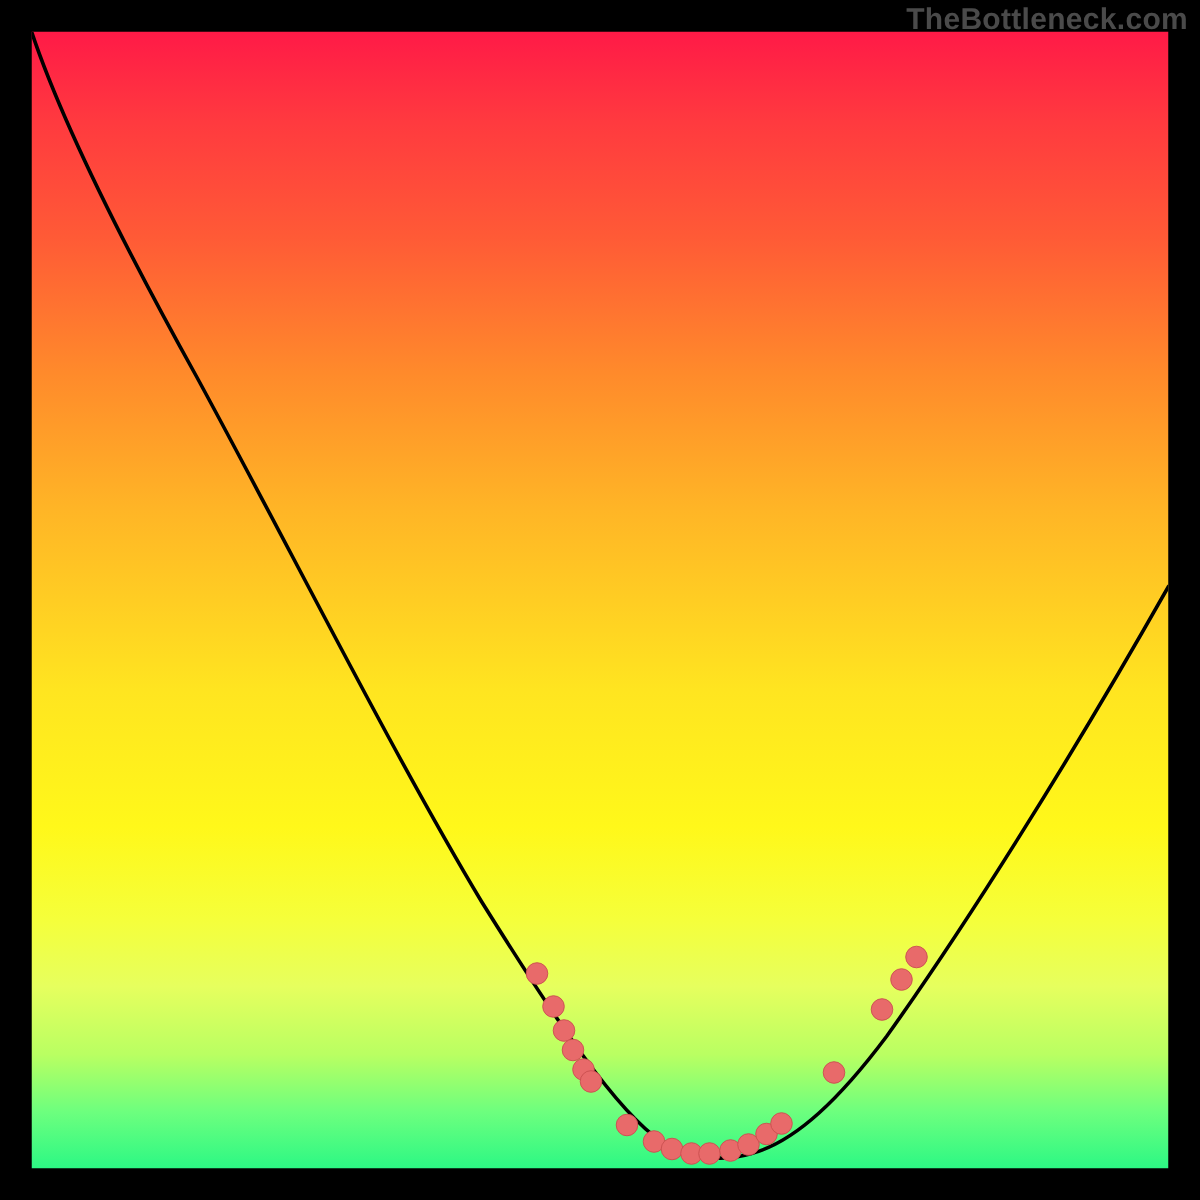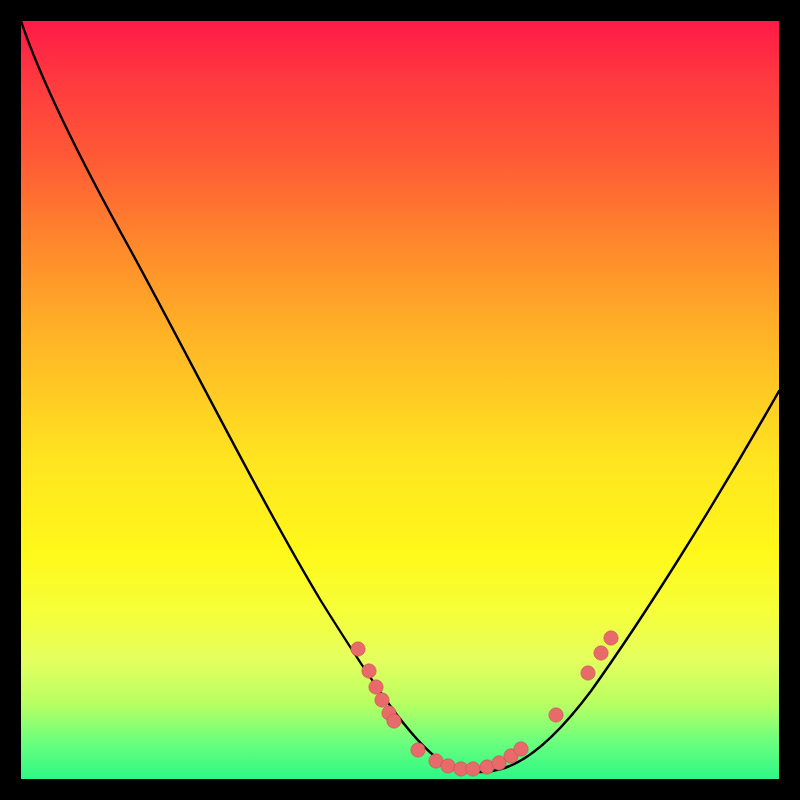--- a/index.html
+++ b/index.html
@@ -80,13 +80,14 @@
           <circle cx="478" cy="742" r="7.2" fill="#e86a6a" stroke="#c94f4f" stroke-width="0.6"></circle>
           <circle cx="490" cy="735" r="7.2" fill="#e86a6a" stroke="#c94f4f" stroke-width="0.6"></circle>
           <circle cx="500" cy="728" r="7.2" fill="#e86a6a" stroke="#c94f4f" stroke-width="0.6"></circle>
           <circle cx="535" cy="694" r="7.2" fill="#e86a6a" stroke="#c94f4f" stroke-width="0.6"></circle>
           <circle cx="567" cy="652" r="7.2" fill="#e86a6a" stroke="#c94f4f" stroke-width="0.6"></circle>
           <circle cx="580" cy="632" r="7.2" fill="#e86a6a" stroke="#c94f4f" stroke-width="0.6"></circle>
           <circle cx="590" cy="617" r="7.2" fill="#e86a6a" stroke="#c94f4f" stroke-width="0.6"></circle>
         </g>
     </svg>
   </div>
+  <div class="watermark">TheBottleneck.com</div>
 </div>
 
 </body></html>

